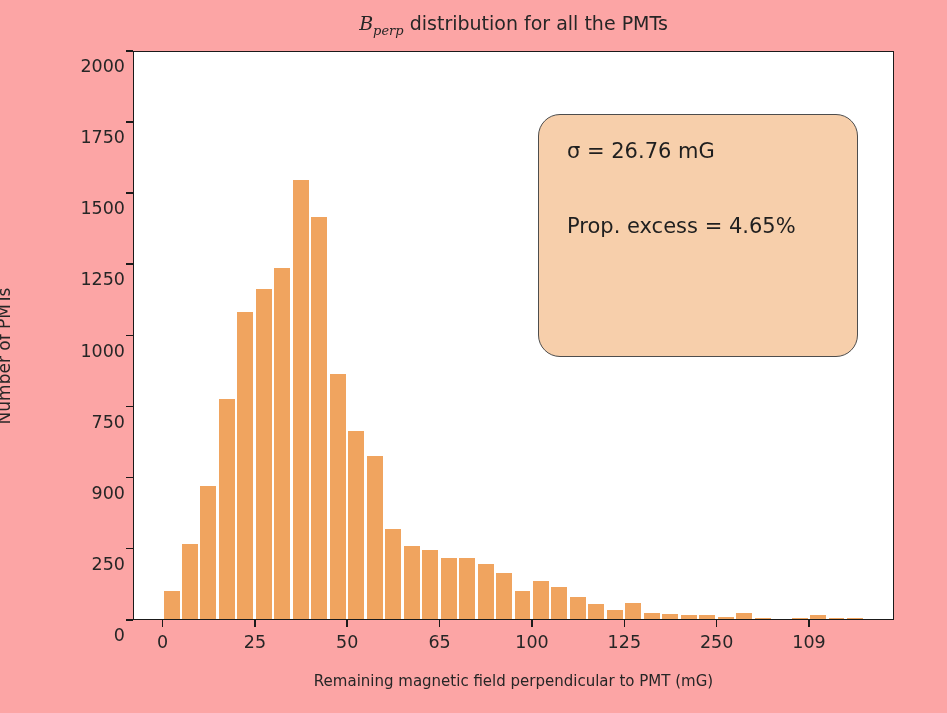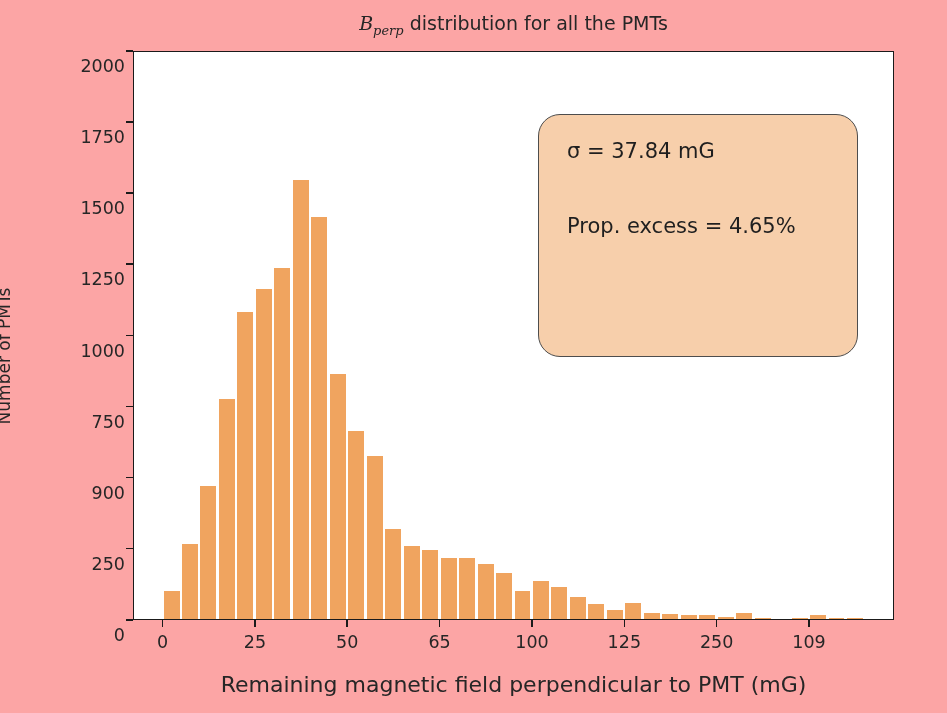--- a/index.html
+++ b/index.html
@@ -103,21 +103,21 @@
     margin-top: 16px;
   }
 
   
   #x-axis-label {
     position: absolute;
     left: 133px;
     top: 672px;
     width: 761px;
     text-align: center;
-    font-size: 22px;
+    font-size: 15px;
     color: #262626;
     white-space: nowrap;
   }
   .xtick {
     position: absolute;
     top: 620px;
     width: 0;
     height: 0;
   }
   .xtick .xtick-mark {
@@ -286,17 +286,17 @@
         <div class="bar" style="left: 657.563px; width: 15.9709px; height: 0.569px; background: rgb(240, 164, 95);"></div>
         <div class="bar" style="left: 676.034px; width: 15.9709px; height: 3.983px; background: rgb(240, 164, 95);"></div>
         <div class="bar" style="left: 694.505px; width: 15.9709px; height: 1.138px; background: rgb(240, 164, 95);"></div>
         <div class="bar" style="left: 712.976px; width: 15.9709px; height: 0.8535px; background: rgb(240, 164, 95);"></div>
       </div>
   </div>
 
   <div id="x-axis-label">Remaining magnetic field perpendicular to PMT (mG)</div>
 
   <div id="stats-box">
-    <div class="stat-line">σ = 37.84 mG</div>
+    <div class="stat-line">σ = 26.76 mG</div>
     <div class="stat-line">Prop. excess = 4.65%</div>
   </div>
 
 </div>
 
 </body></html>

